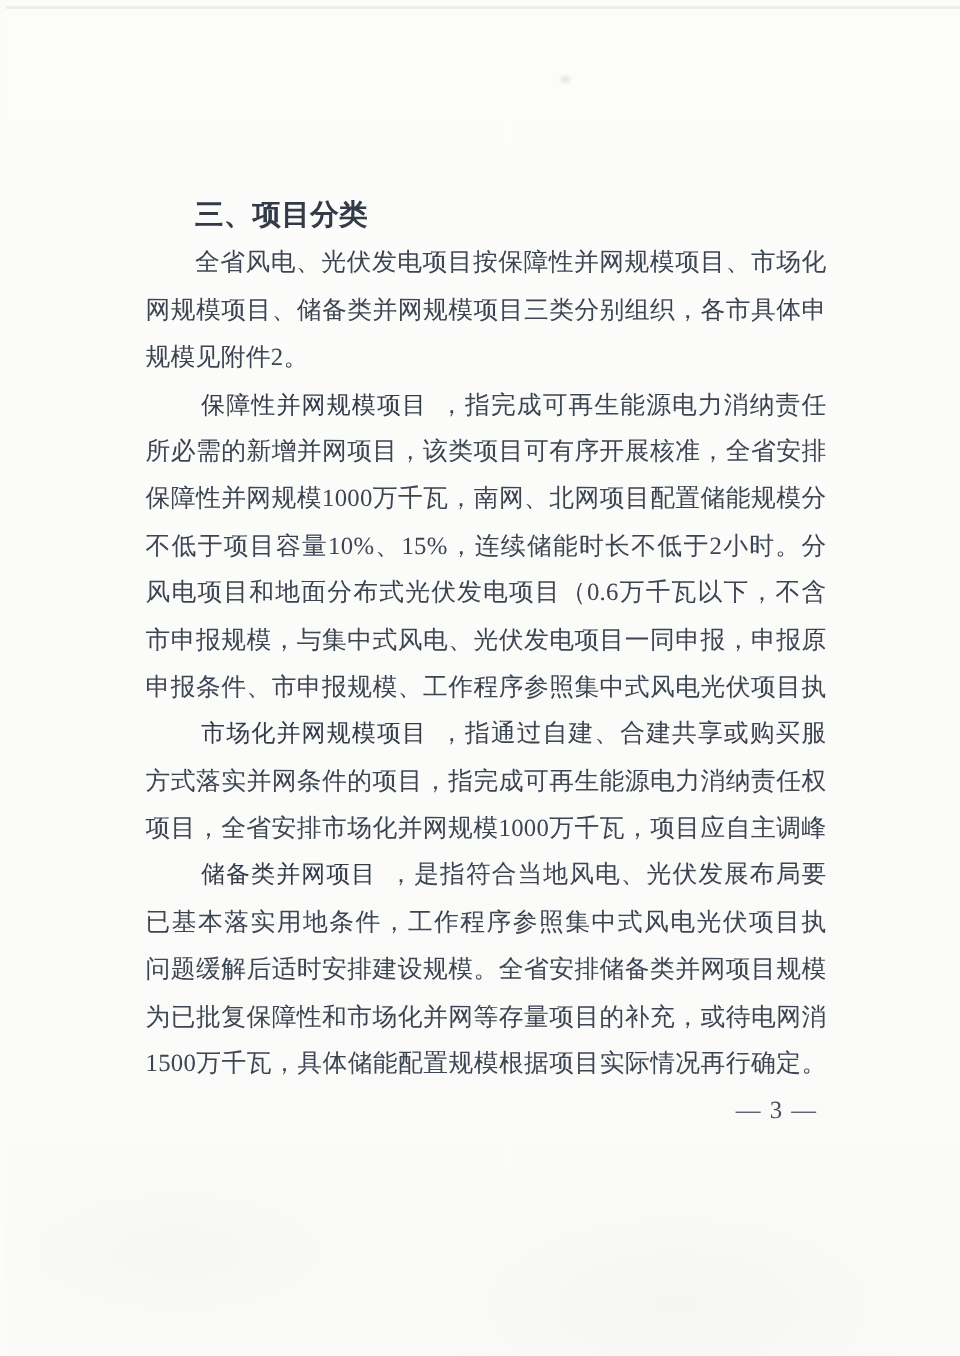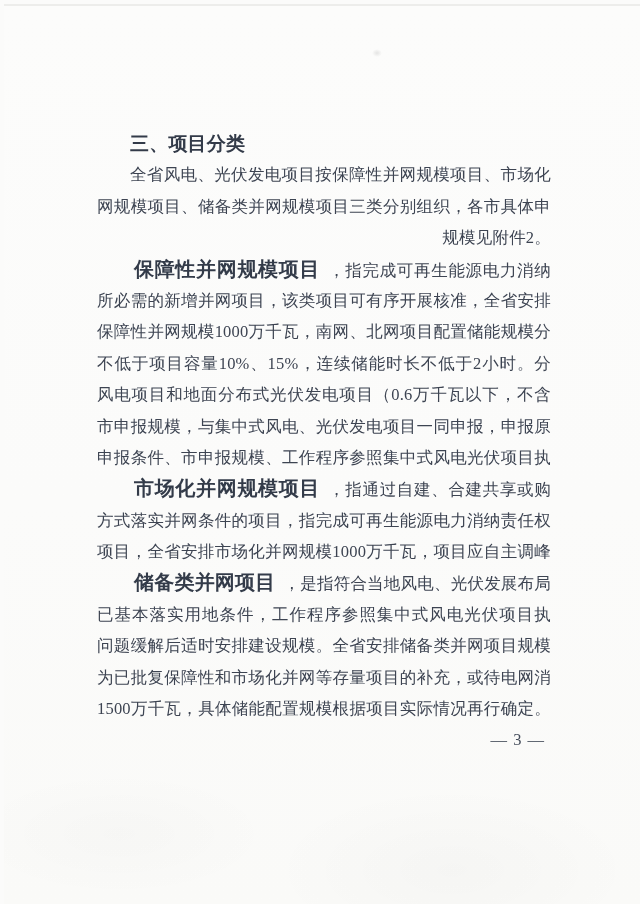--- a/index.html
+++ b/index.html
@@ -33,44 +33,43 @@
     left: 85px;
     top: 114px;
     width: 470px;
   }
   .ln {
     height: 31.4px;
     line-height: 31.4px;
     font-size: 16.5px;
     letter-spacing: 0.2px;
     white-space: nowrap;
-    text-align: right;
   }
   .just {
     white-space: normal;
     overflow: hidden;
     text-align: justify;
     text-align-last: justify;
     text-justify: inter-character;
   }
   .ind { text-indent: 33px; }
   .head {
     font-family: "Liberation Sans", "DejaVu Sans", sans-serif;
     font-weight: bold;
     font-size: 19px;
     color: #333b49;
     text-indent: 33px;
     text-align: left;
     text-align-last: left;
   }
   .lead {
     font-family: "Liberation Sans", "DejaVu Sans", sans-serif;
-    font-weight: bold;
+    font-weight: normal;
     color: #333b49;
-    font-size: 20px;
+    font-size: 16px;
   }
   .pagenum {
     text-align: right;
     text-align-last: right;
     padding-right: 10px;
     letter-spacing: 1px;
     color: #464e5c;
   }
 </style>
 </head>

